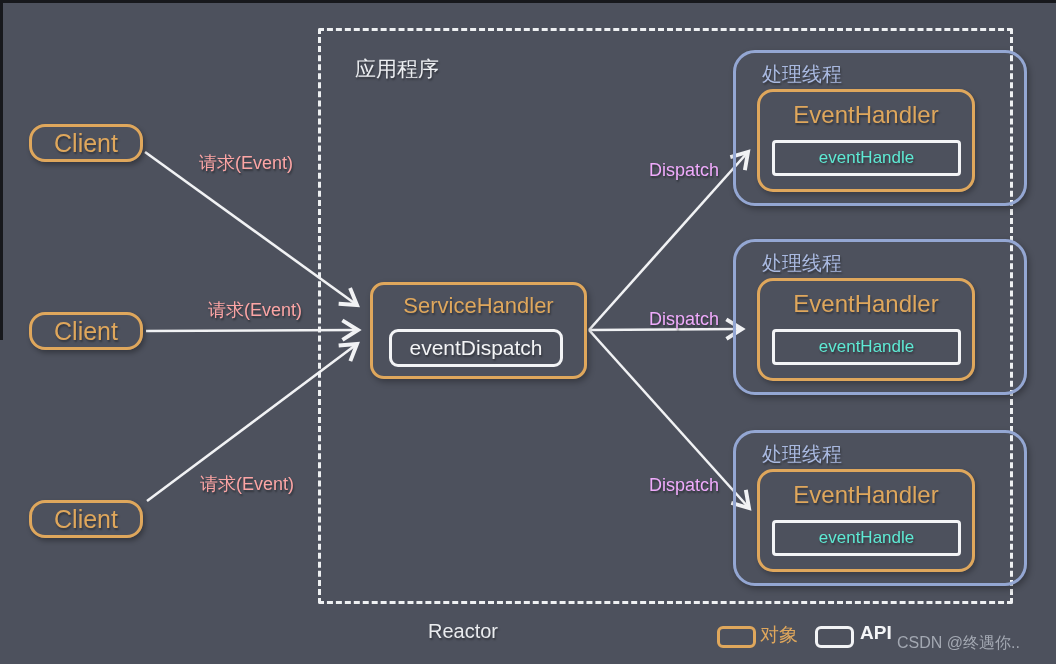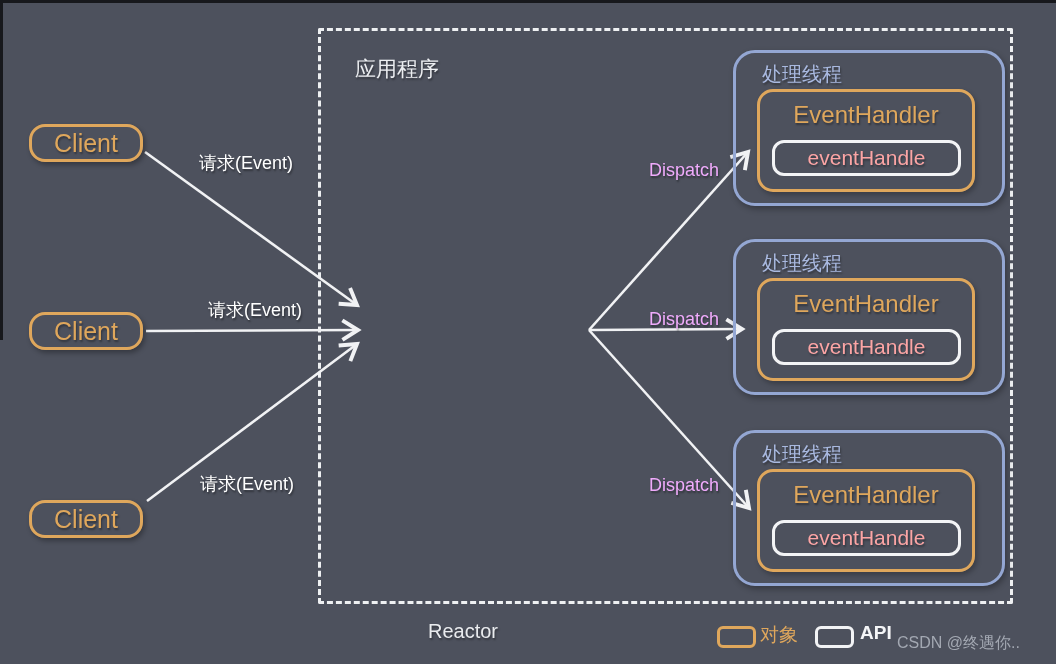--- a/index.html
+++ b/index.html
@@ -31,21 +31,21 @@
     box-shadow:2px 3px 5px rgba(0,0,0,.3);
     text-shadow:1px 2px 2px rgba(0,0,0,.35);
   }
   .client.c0{left:29px;top:124px;}
   .client.c1{left:29px;top:312px;}
   .client.c2{left:29px;top:500px;}
 
   
   .flabel{
     position:absolute;transform:translate(-50%,-50%);
-    color:#ffffff;font-size:18px;white-space:nowrap;
+    color:#fca5a5;font-size:18px;white-space:nowrap;
     text-shadow:1px 2px 2px rgba(0,0,0,.4);
   }
   .flabel.dispatch{color:#f0abfc;}
 
   
   .service{
     position:absolute;left:370px;top:282px;width:211px;height:91px;
     border:3px solid var(--orange,#dfa75c);border-radius:14px;
     box-shadow:2px 3px 6px rgba(0,0,0,.3);
   }
@@ -58,42 +58,43 @@
     border:3px solid #f3f4f6;border-radius:9px;
     display:flex;align-items:center;justify-content:center;
     color:#f3f4f6;font-size:21px;text-shadow:1px 2px 2px rgba(0,0,0,.35);
   }
 
   
   .tgroup{
     position:absolute;left:733px;width:266px;height:150px;
     border:3px solid var(--blue,#94a7d3);border-radius:22px;
     box-shadow:2px 3px 6px rgba(0,0,0,.3);
+    padding-left:22px;
   }
   .tgroup.g0{top:50px;}
   .tgroup.g1{top:239px;}
   .tgroup.g2{top:430px;}
   .tgroup-label{
     position:absolute;left:26px;top:8px;font-size:20px;
     color:#a9b9e0;text-shadow:1px 2px 2px rgba(0,0,0,.35);
   }
   .ehandler{
     position:absolute;left:21px;top:36px;width:212px;height:97px;
     border:3px solid var(--orange,#dfa75c);border-radius:16px;
     box-shadow:2px 3px 5px rgba(0,0,0,.25);
   }
   .ehandler-title{
     margin-top:9px;text-align:center;font-size:24px;
     color:var(--orange,#e2a95e);text-shadow:1px 2px 2px rgba(0,0,0,.35);
   }
   .ehandler-method{
     position:absolute;left:12px;top:48px;width:183px;height:30px;
-    border:3px solid #f3f4f6;border-radius:12px;
+    border:3px solid #f3f4f6;border-radius:4px;
     display:flex;align-items:center;justify-content:center;
-    color:#fca5a5;font-size:21px;text-shadow:1px 2px 2px rgba(0,0,0,.35);
+    color:#5eead4;font-size:17px;text-shadow:1px 2px 2px rgba(0,0,0,.35);
   }
 
   
   svg.arrows{position:absolute;left:0;top:0;pointer-events:none;}
   svg.arrows line{stroke:#f1f2f4;stroke-width:2.6;}
 
   
   .reactor-label{
     position:absolute;left:428px;top:620px;font-size:20px;color:#e9ebee;
     text-shadow:1px 2px 2px rgba(0,0,0,.35);
@@ -144,20 +145,26 @@
     <span>Client</span>
   </div>
   <div class="client c2">
     <span>Client</span>
   </div>
 
   <div class="flabel" style="left:246px;top:163px;">请求(Event)</div>
   <div class="flabel" style="left:255px;top:310px;">请求(Event)</div>
   <div class="flabel" style="left:247px;top:484px;">请求(Event)</div>
 
+  <div class="service">
+    <div class="service-title">ServiceHandler</div>
+    <div class="service-method">
+      <span>eventDispatch</span>
+    </div>
+  </div>
 
   <div class="flabel dispatch" style="left:684px;top:170px;">Dispatch</div>
   <div class="flabel dispatch" style="left:684px;top:319px;">Dispatch</div>
   <div class="flabel dispatch" style="left:684px;top:485px;">Dispatch</div>
 
   <div class="tgroup g0">
     <div class="tgroup-label">处理线程</div>
     <div class="ehandler">
       <div class="ehandler-title">EventHandler</div>
       <div class="ehandler-method">

